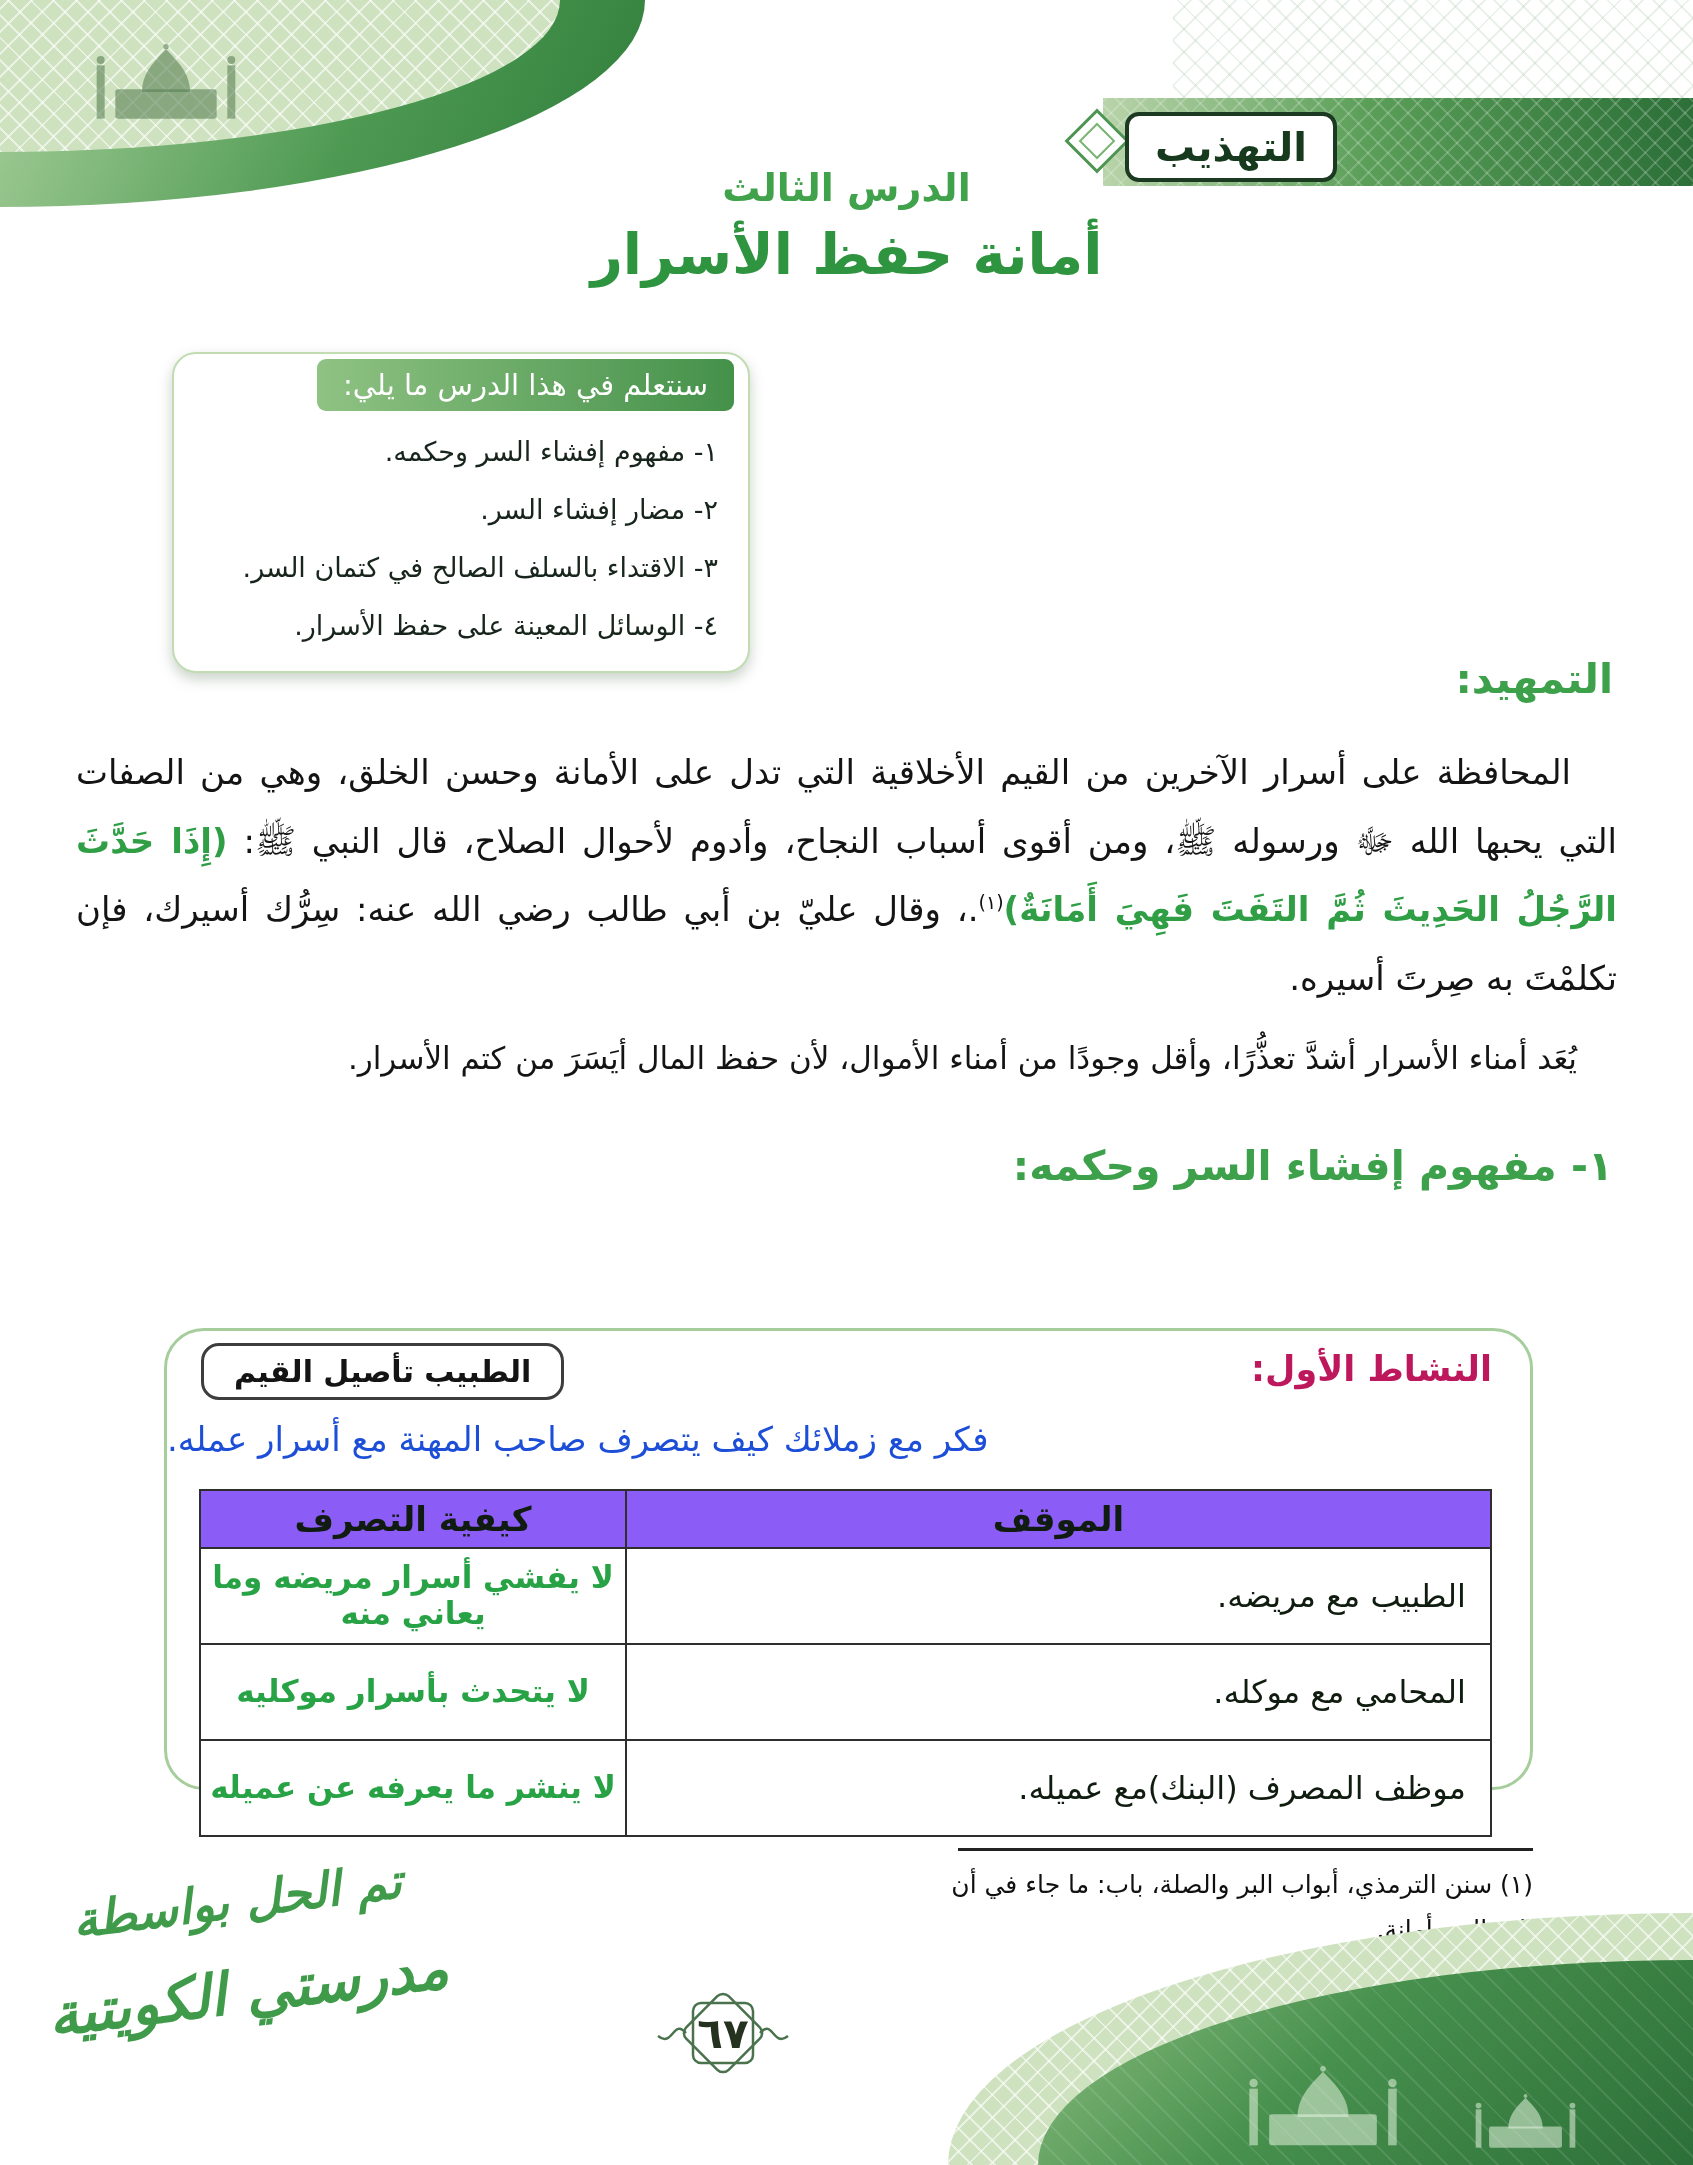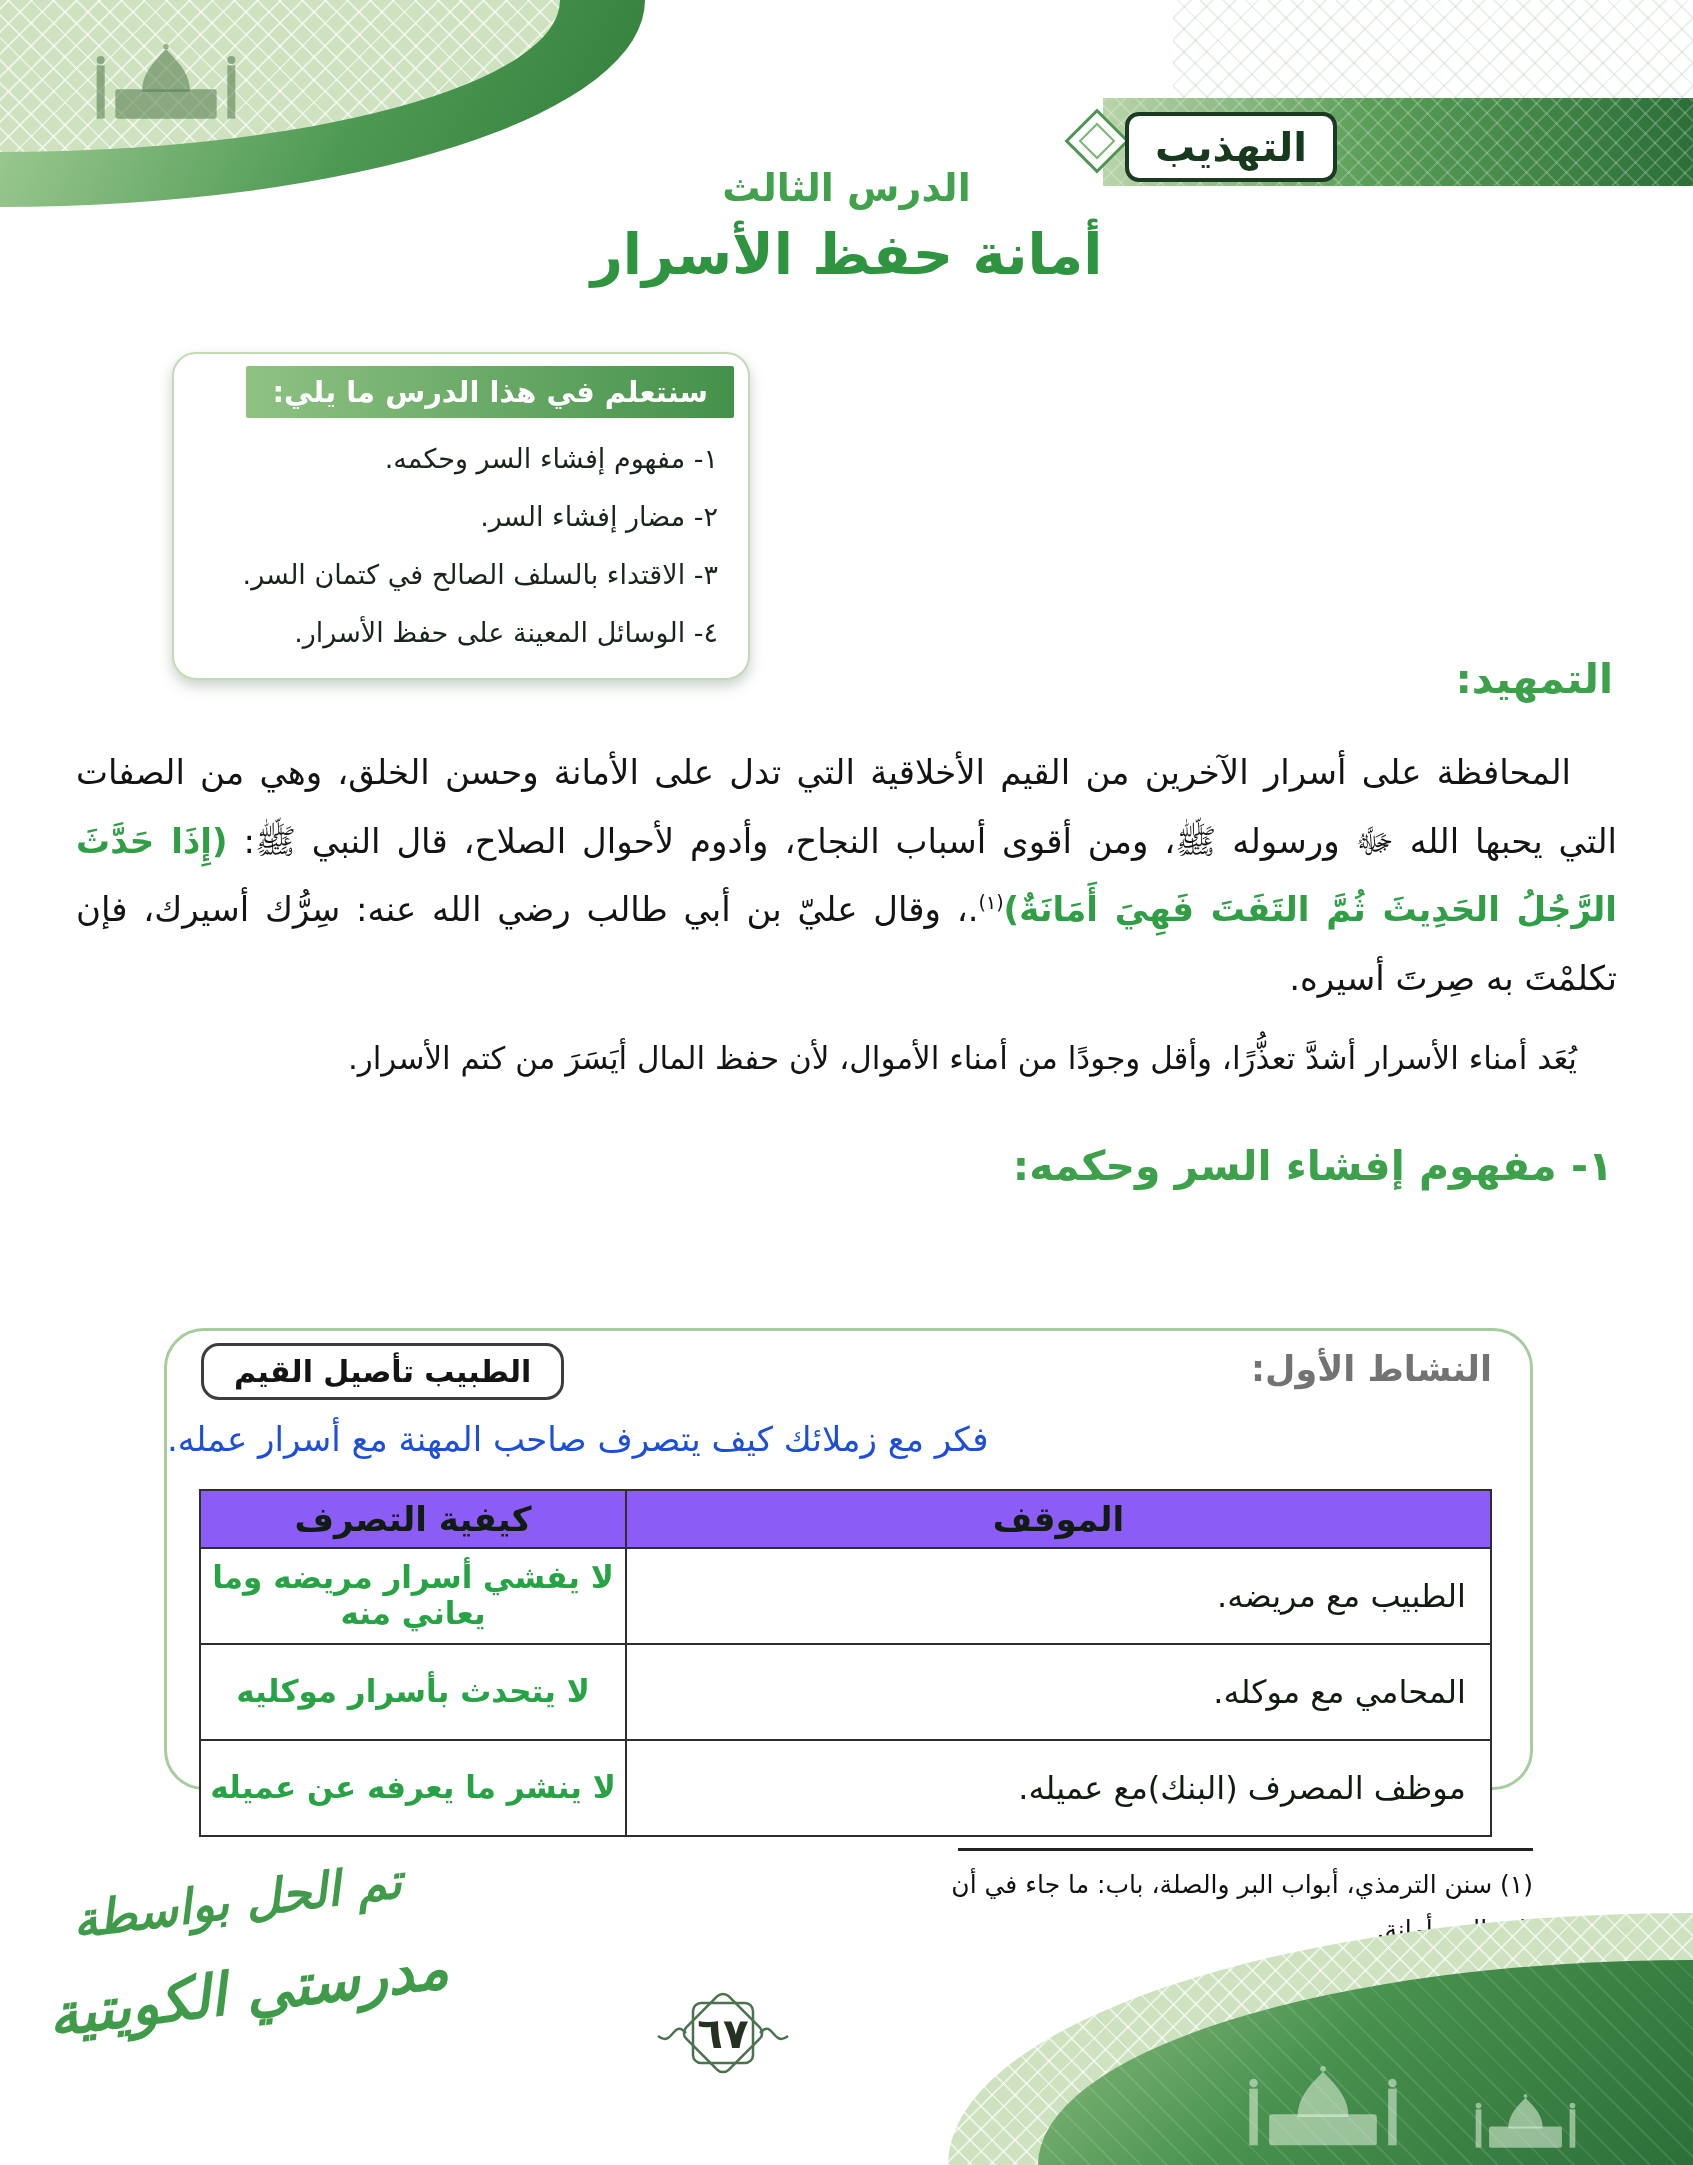--- a/index.html
+++ b/index.html
@@ -81,24 +81,24 @@
     font-size:56px; font-weight:bold; color:#2f9440;
   }
 
   
   .objectives {
     position:absolute; top:352px; left:172px; width:578px;
     background:#fff; border:2px solid #c2dcb2; border-radius:24px;
     box-shadow:0 6px 14px rgba(60,90,60,.28); padding-bottom:16px; text-align:right;
   }
   .obj-header {
-    display:inline-block; margin:12px 14px 4px 0;
+    display:inline-block; margin:5px 14px 4px 0;
     background:linear-gradient(270deg,#44914a,#8fc283);
-    color:#fff; font-size:29px; font-weight:bold;
-    padding:9px 26px; border-radius:2px;
+    color:#fff; font-size:29px; font-weight:normal;
+    padding:9px 26px; border-radius:9px;
   }
   .obj-list { list-style:none; padding:8px 30px 0 14px; }
   .obj-list li { font-size:27px; line-height:2.15; color:#18251c; }
 
   
   .tamheed {
     position:absolute; top:655px; right:80px;
     font-size:41px; font-weight:bold; color:#3da04a;
   }
   .intro-text {
@@ -121,21 +121,21 @@
     padding:14px 32px; font-size:35px; font-weight:bold; color:#101c10;
     background:linear-gradient(90deg,#e6f2de 0%, #fdfefc 30%, #fdfefc 70%, #e6f2de 100%);
     text-align:right;
   }
 
   
   .activity {
     position:absolute; top:1328px; right:160px; left:164px; height:462px;
     border:3px solid #a6cd9c; border-radius:40px; background:#fff;
   }
-  .act-title { position:absolute; top:18px; right:38px; font-size:35px; font-weight:bold; color:#737373; }
+  .act-title { position:absolute; top:18px; right:38px; font-size:35px; font-weight:bold; color:#be185d; }
   .skill-badge {
     position:absolute; top:12px; left:34px;
     border:3px solid #3d3d3d; border-radius:18px; background:#fff;
     padding:8px 30px; font-size:30px; font-weight:bold; color:#141414;
   }
   .prompt { position:absolute; top:88px; left:0; width:100%; text-align:left; font-size:34px; color:#1d4ed8; }
   .act-table {
     position:absolute; top:158px; right:38px; left:32px;
     width:calc(100% - 70px); border-collapse:collapse; background:#fff;
   }

